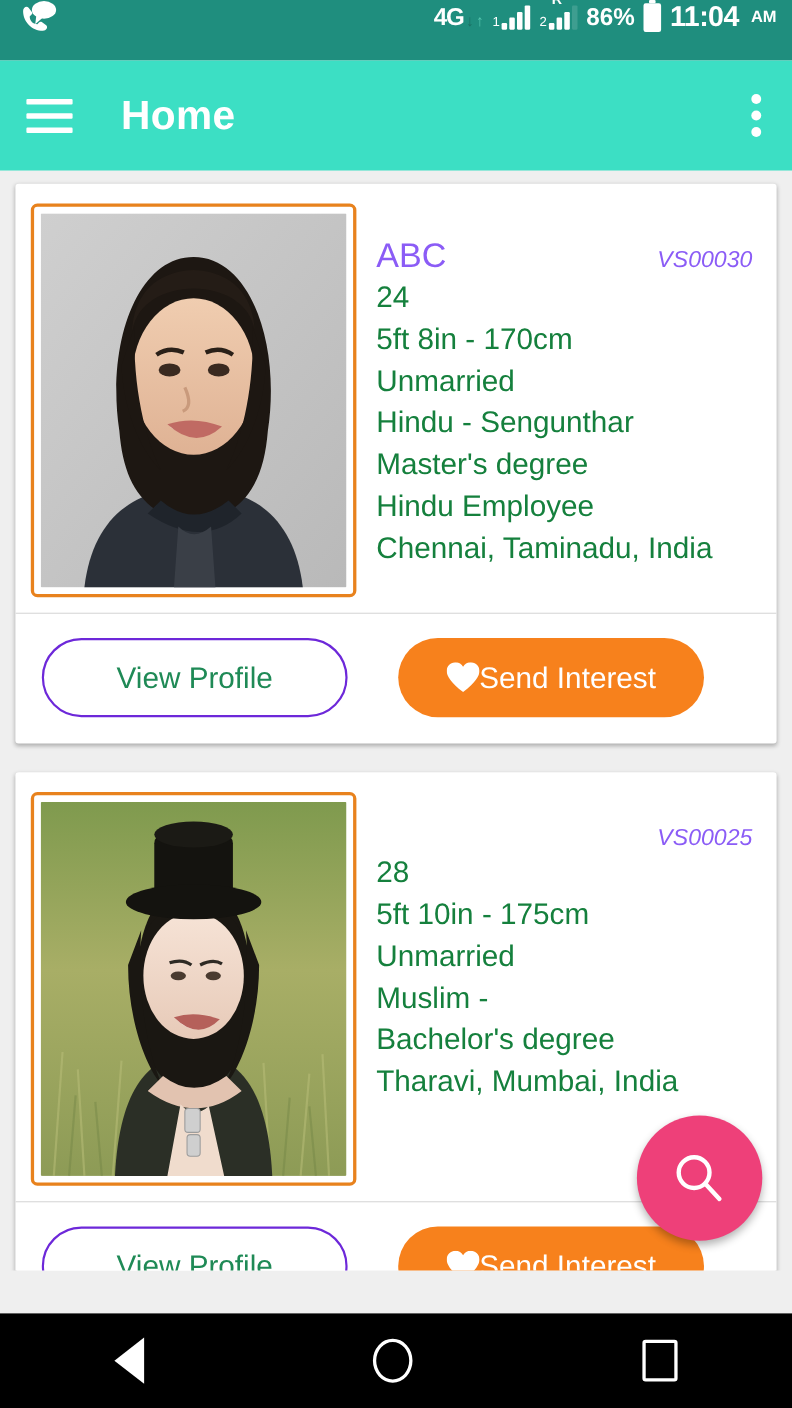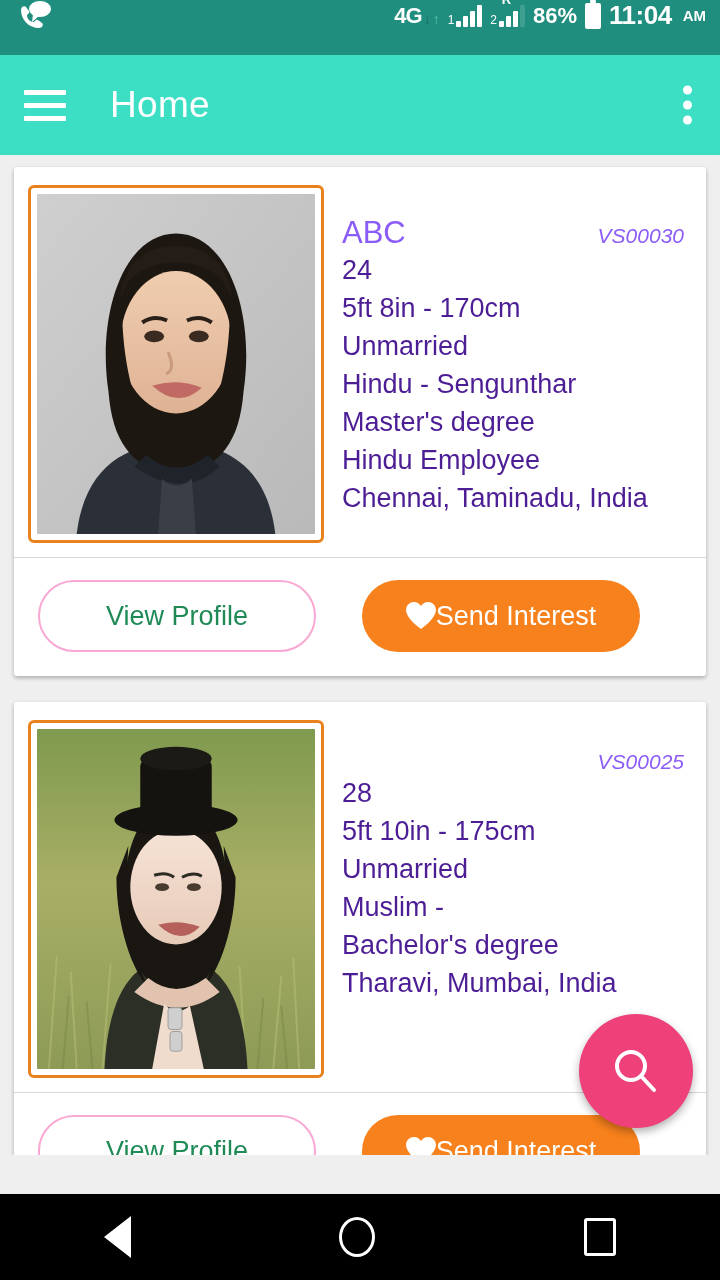--- a/index.html
+++ b/index.html
@@ -38,46 +38,46 @@
   .ampm { font-size: 15px; font-weight: bold; margin-left: 3px; }
 
   
   .appbar {
     height: 100px; background: #3cdfc4;
     display: flex; align-items: center; padding: 0 24px;
     position: relative;
   }
   .hamburger { width: 42px; cursor: pointer; }
   .hamburger span { display: block; height: 5px; background: #fff; border-radius: 1px; margin: 8px 0; }
-  .appbar-title { color: #ffffff; font-size: 37px; margin-left: 44px; letter-spacing: 0.3px; }
+  .appbar-title { color: #ffffff; font-size: 37px; margin-left: 44px; letter-spacing: 0.3px; font-weight: bold; }
   .kebab { position: absolute; right: 28px; top: 50%; transform: translateY(-50%); }
   .kebab span { display: block; width: 9px; height: 9px; background: #fff; border-radius: 50%; margin: 6px 0; }
 
   
   .list { padding: 12px 14px 0 14px; }
   .card {
     background: #ffffff; border-radius: 3px;
     box-shadow: 0 2px 4px rgba(0,0,0,0.28);
     margin-bottom: 26px; overflow: hidden;
   }
   .card-body { display: flex; padding: 18px 14px 14px 14px; }
   .photo-frame {
     width: 296px; height: 358px; border: 3px solid #e8821d; border-radius: 6px;
     padding: 6px; background: #fff; flex: 0 0 auto;
   }
   .photo { width: 100%; height: 100%; display: block; border-radius: 1px; }
   .info { flex: 1; padding-left: 18px; padding-top: 30px; min-width: 0; }
   .info-head { display: flex; align-items: baseline; }
   .pname { font-size: 31px; color: #8b5cf6; flex: 0 0 auto; }
   .pid { font-size: 21px; color: #8b5cf6; margin-left: auto; padding-right: 8px; font-style: italic; }
-  .detail { font-size: 27px; color: #4c1d95; line-height: 38px; white-space: nowrap; }
+  .detail { font-size: 27px; color: #15803d; line-height: 38px; white-space: nowrap; }
   .divider { height: 1px; background: #d8d8d8; margin: 0; }
   .actions { display: flex; align-items: center; padding: 22px 24px 24px 24px; gap: 46px; }
   .btn-outline {
-    flex: 0 0 278px; height: 72px; border: 2px solid #f9a8d4; border-radius: 40px;
+    flex: 0 0 278px; height: 72px; border: 2px solid #6d28d9; border-radius: 40px;
     background: #fff; color: #1f8a56; font-size: 27px;
     display: flex; align-items: center; justify-content: center; cursor: pointer;
   }
   .btn-fill {
     flex: 0 0 278px; height: 72px; border-radius: 40px; background: #f7811c;
     color: #ffffff; font-size: 27px; display: flex; align-items: center;
     justify-content: center; cursor: pointer; border: none;
   }
   .heart { width: 30px; height: 28px; flex: 0 0 auto; }
 

